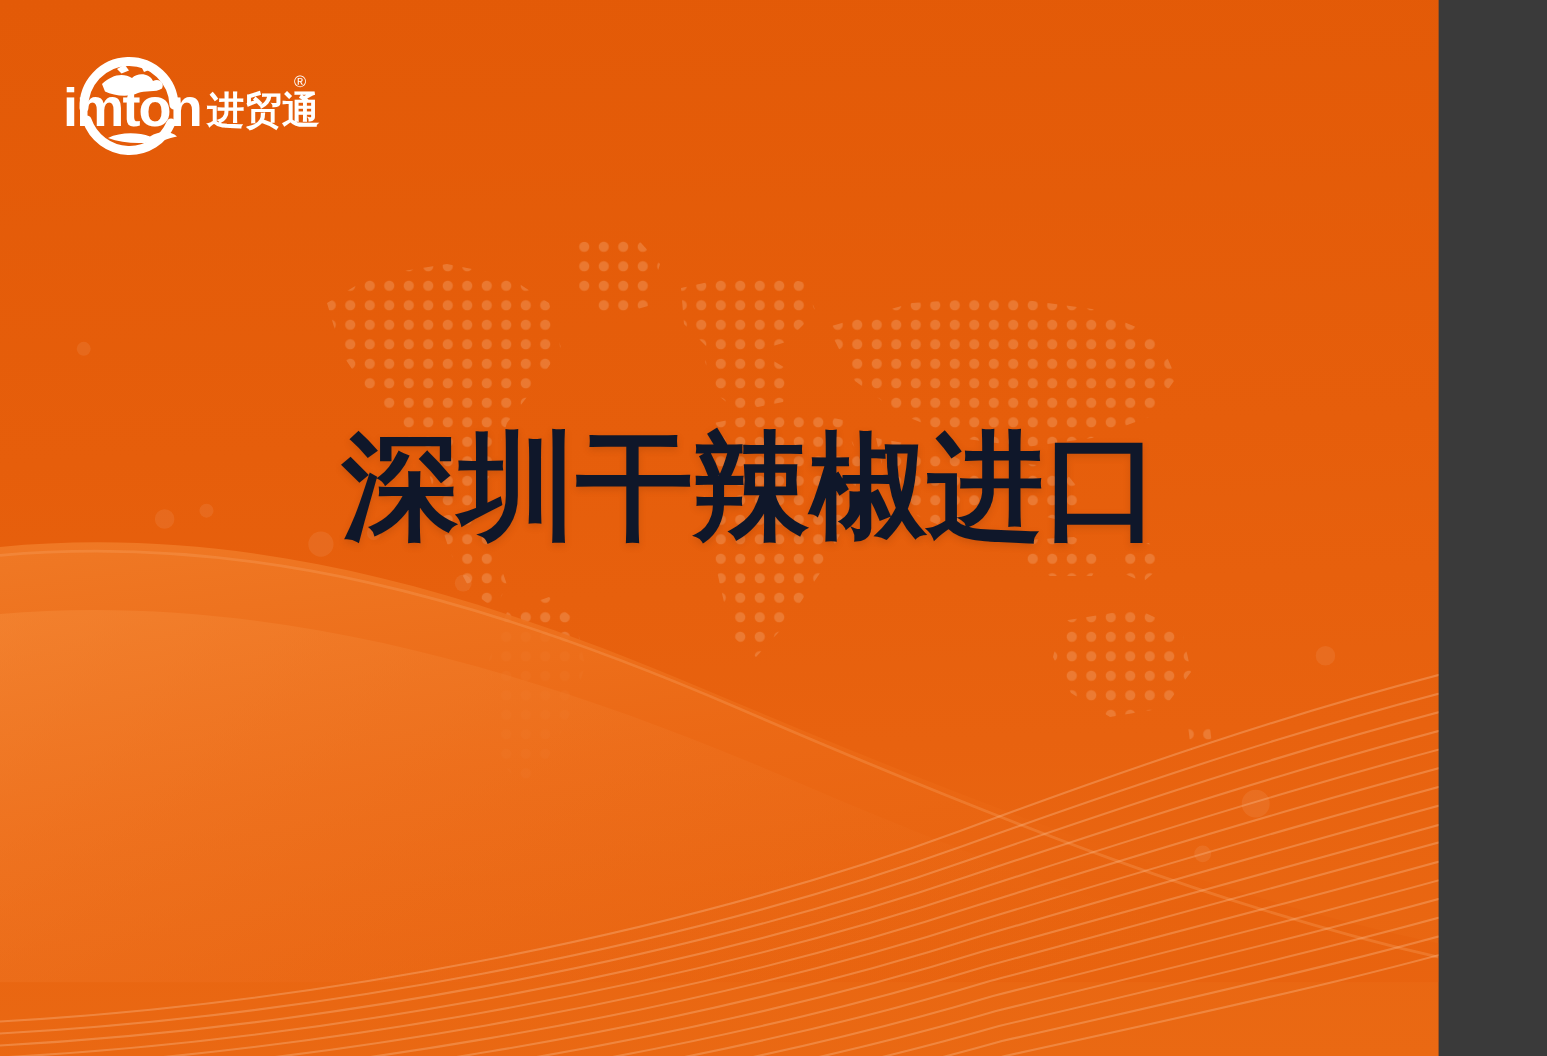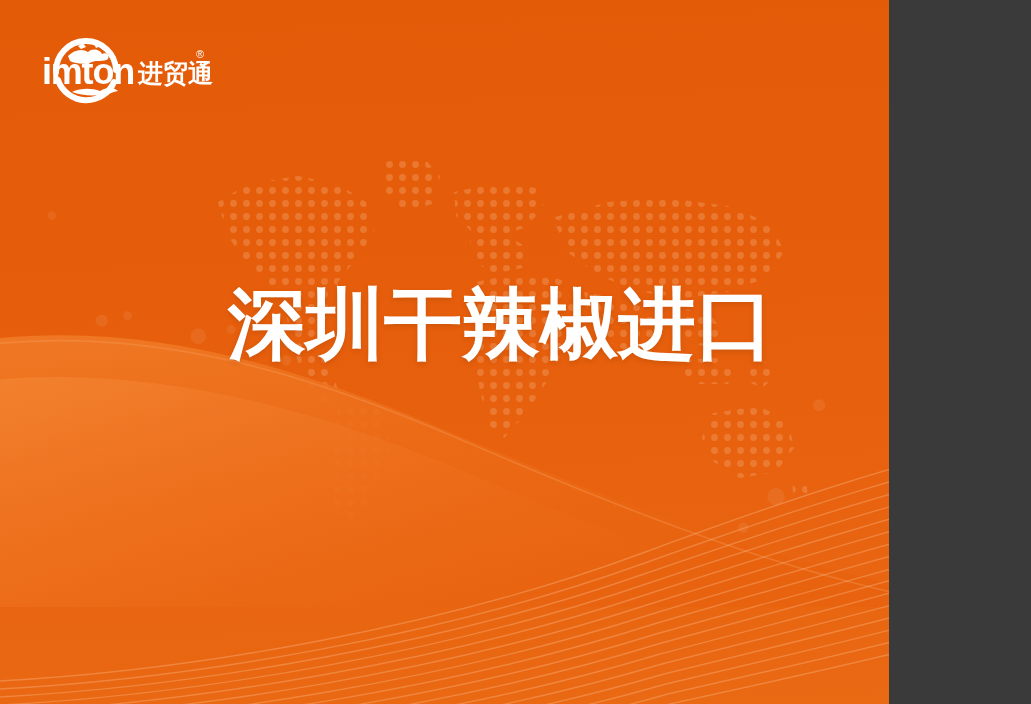--- a/index.html
+++ b/index.html
@@ -2,21 +2,21 @@
 <html><head>
 <meta charset="utf-8">
 <style>
   html, body {
     margin: 0;
     padding: 0;
     background: #3a3a3a;
   }
   #banner {
     position: relative;
-    width: 889px;
+    width: 959px;
     height: 704px;
     overflow: hidden;
     background: #e45c09;
     font-family: "Liberation Sans", "DejaVu Sans", sans-serif;
     user-select: none;
   }
 
   
   .bg-base {
     position: absolute;
@@ -61,21 +61,21 @@
   }
 
   
   .headline {
     position: absolute;
     left: 228px;
     top: 262px;
     width: 700px;
   }
   .headline-line {
-    color: #ffffff;
+    color: #0f172a;
     font-size: 78px;
     font-weight: 700;
     line-height: 124px;
     white-space: nowrap;
     text-shadow: 0 2px 5px rgba(120, 45, 0, 0.22);
   }
   .headline-line.line-1 { letter-spacing: 0px; }
   .headline-line.line-2 { letter-spacing: 2px; }
 </style>
 </head>

